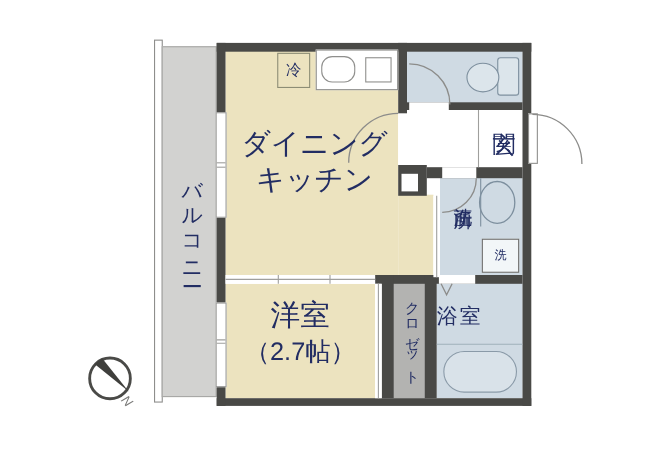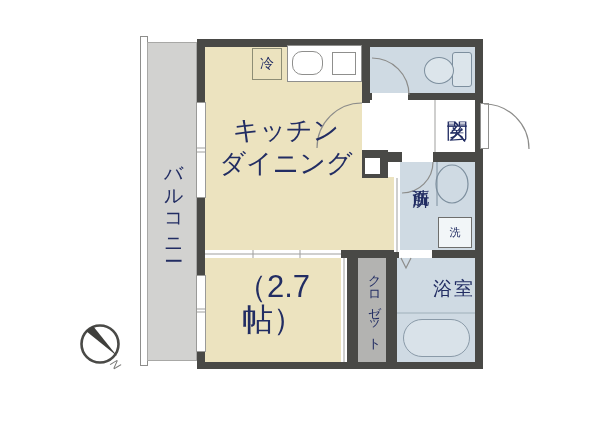--- a/index.html
+++ b/index.html
@@ -96,29 +96,30 @@
     <g>
       <circle cx="100" cy="344" r="18.5" fill="none" stroke="#4a4a47" stroke-width="2.6"></circle>
       <polygon points="86,331 93,326 117,356" fill="#3f3f3c"></polygon>
       <text x="114" y="366" transform="rotate(48 114 360)" font-family="Liberation Sans, sans-serif" font-style="italic" font-size="12" fill="#7a7a78">N</text>
     </g>
   </svg>
 
   <div class="lbl vtext" style="left:162px;top:152px;font-size:19px;letter-spacing:3px;">バルコニー</div>
 
   <div class="lbl" style="left:210px;top:114px;width:152px;text-align:center;font-size:26px;line-height:33px;">
+    <div>ダイニング</div>
     <div>キッチン</div>
-    <div>ダイニング</div>
   </div>
 
   <div class="lbl" style="left:205px;top:270px;width:136px;text-align:center;font-size:27px;line-height:33px;">
-    <div style="font-size:31px;">（2.7帖）</div>
+    <div>洋室</div>
+    <div style="font-size:23px;">（2.7帖）</div>
   </div>
 
   <div class="lbl vtext" style="left:444px;top:103px;font-size:21px;letter-spacing:2px;">玄関</div>
 
   <div class="lbl vtext" style="left:410px;top:176px;font-size:17px;letter-spacing:1px;">洗面所</div>
 
   <div class="lbl vtext" style="left:366px;top:265px;font-size:13px;letter-spacing:1px;">クロゼット</div>
 
-  <div class="lbl" style="left:397px;top:277px;width:78px;text-align:right;font-size:19px;letter-spacing:2px;padding-left:32px;">浴室</div>
+  <div class="lbl" style="left:397px;top:277px;width:78px;text-align:left;font-size:19px;letter-spacing:2px;">浴室</div>
 
 </div>
 
 </body></html>

